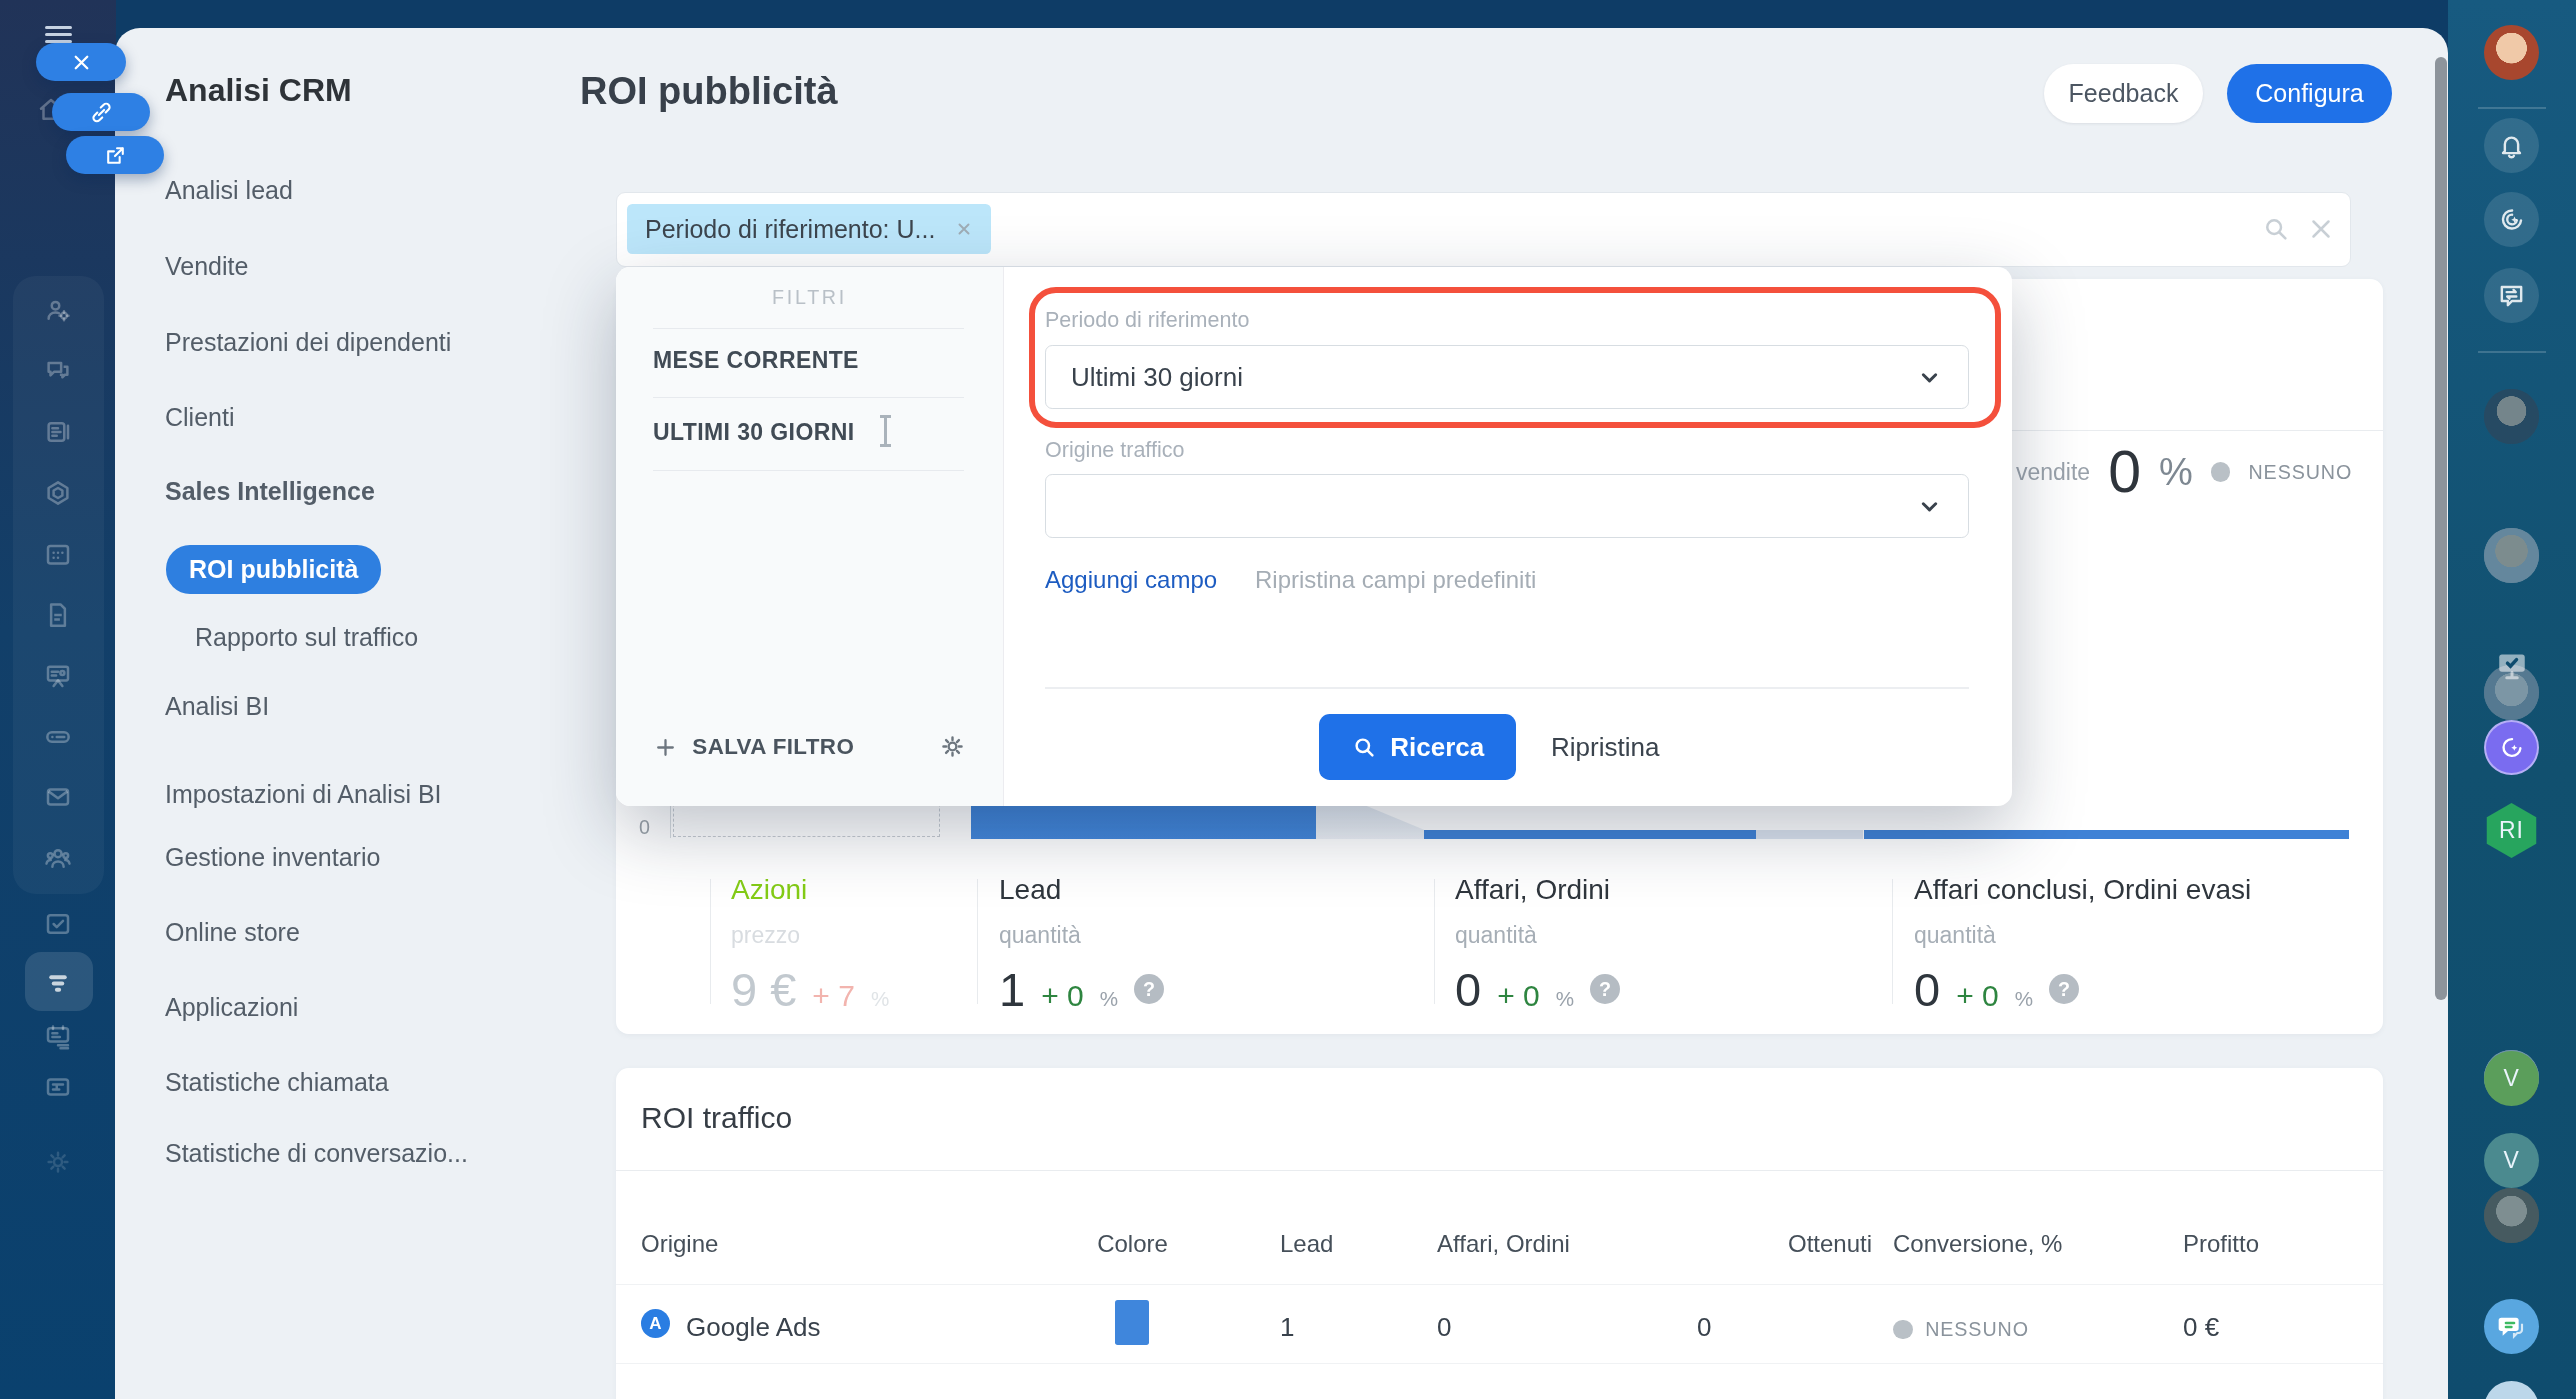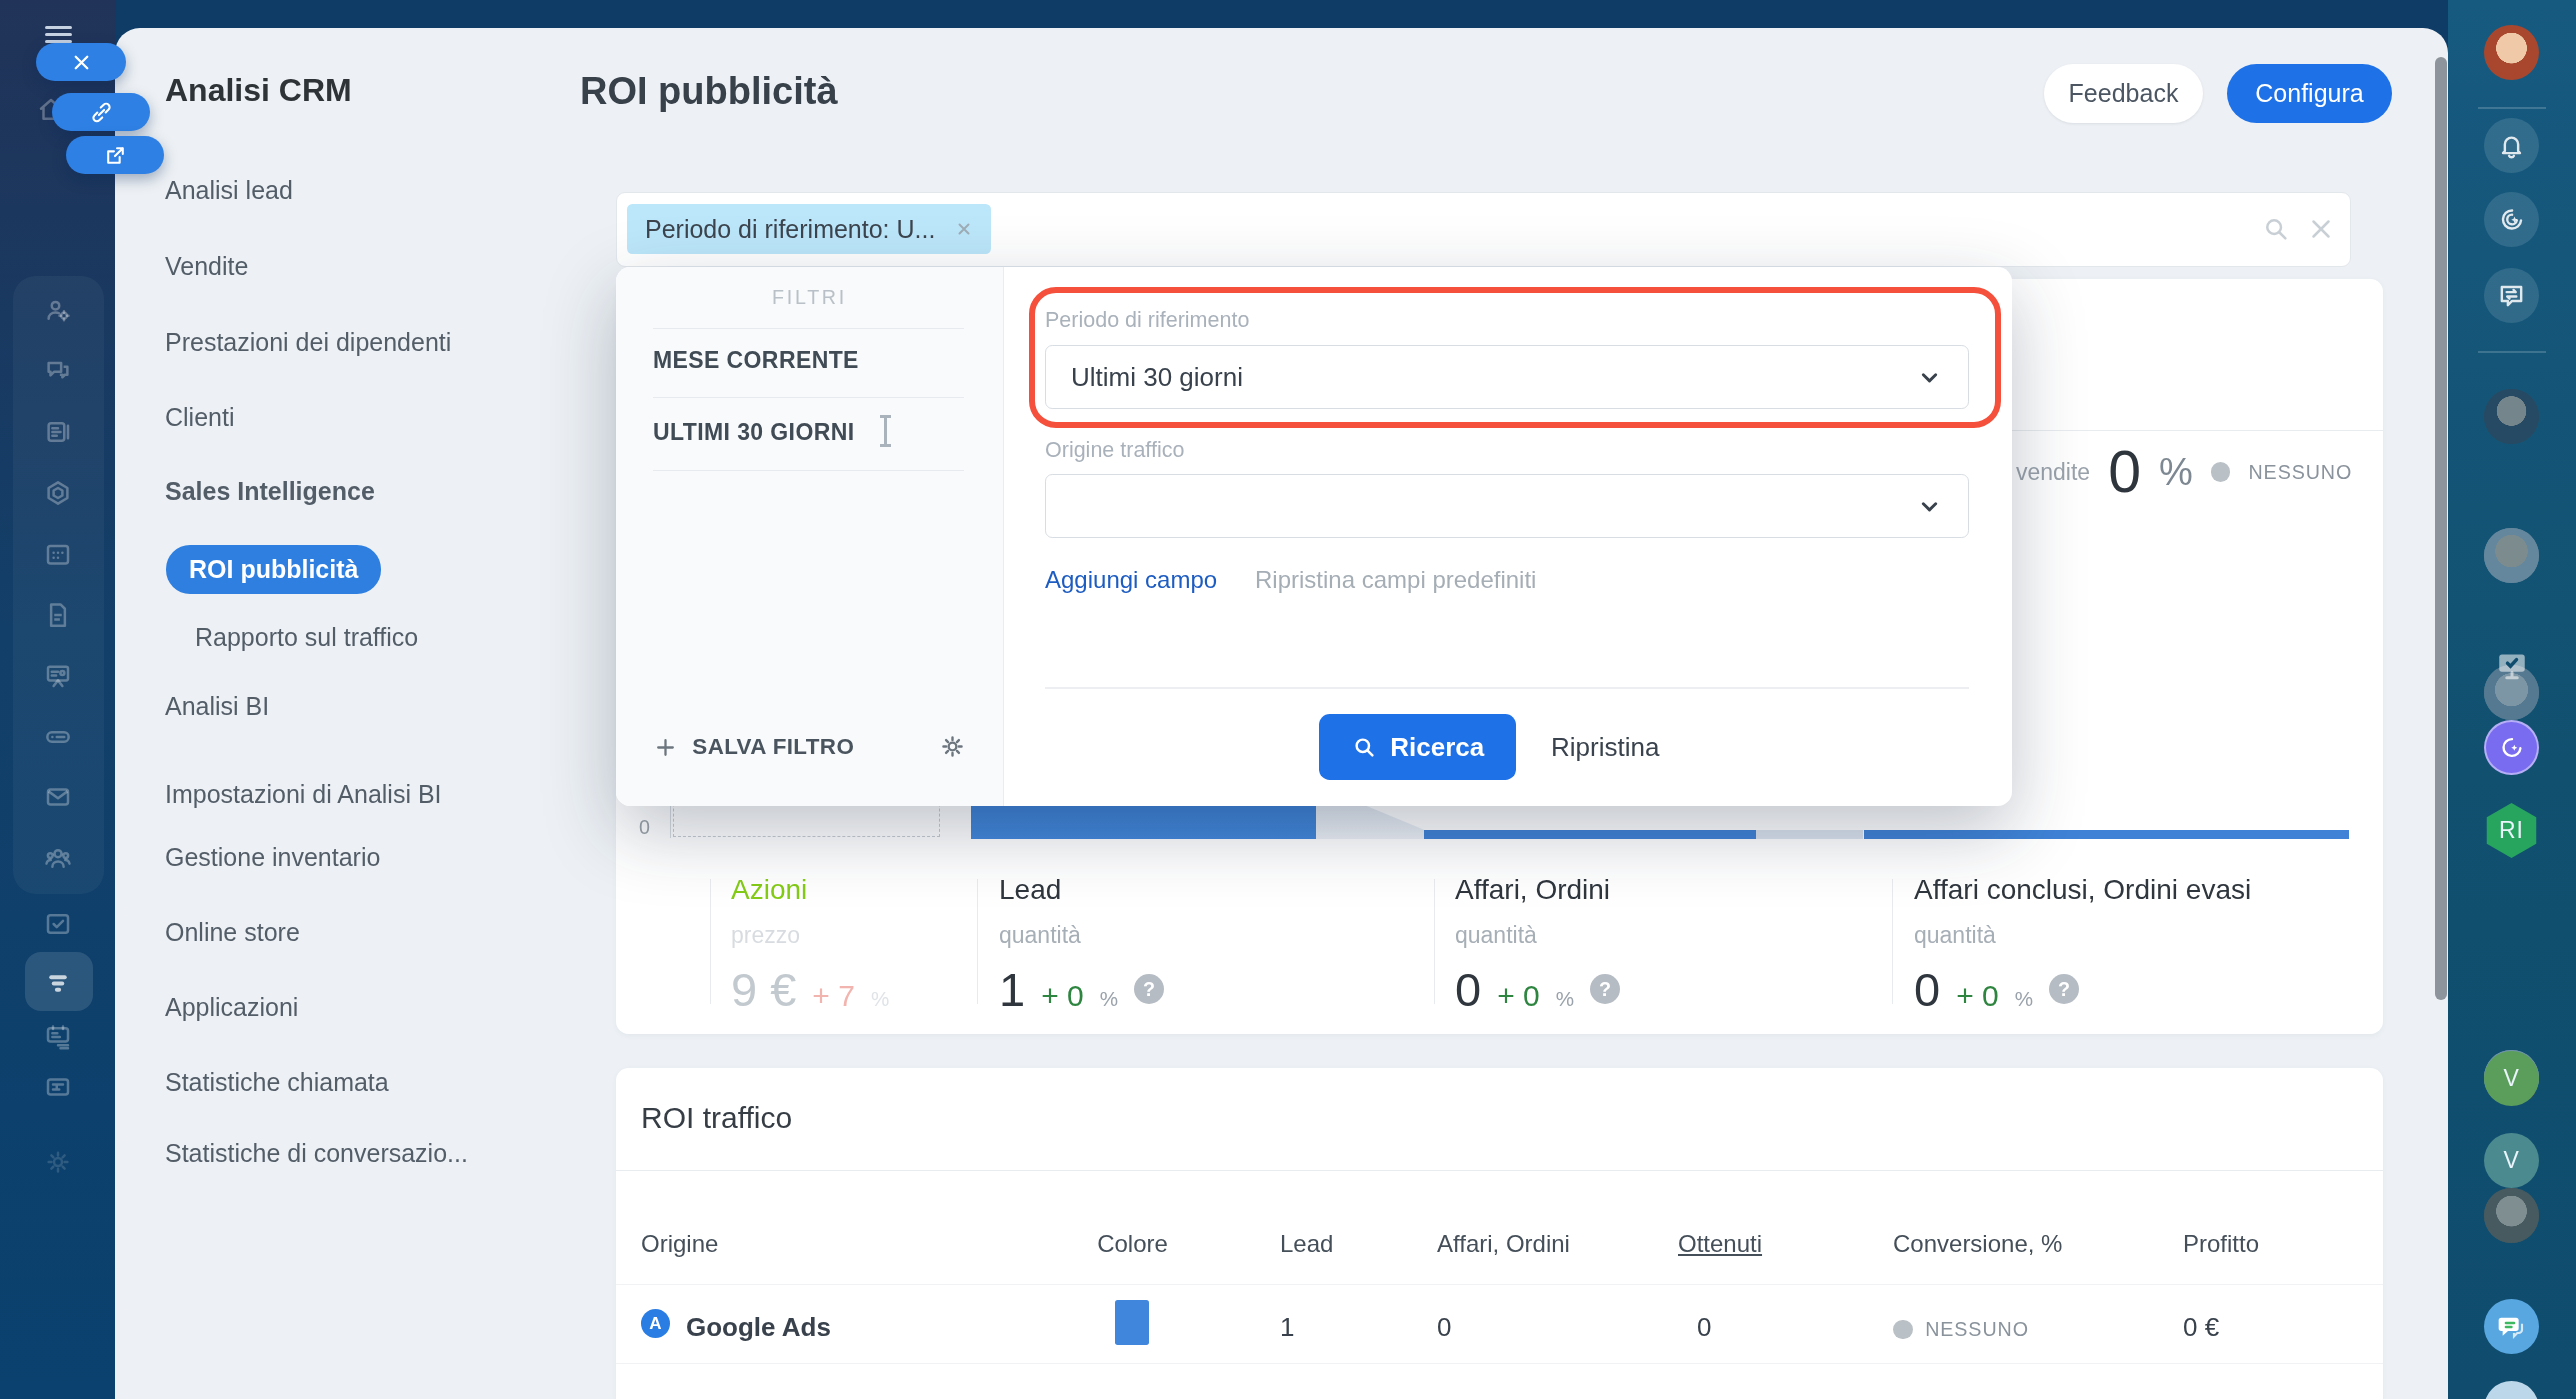--- a/index.html
+++ b/index.html
@@ -354,29 +354,29 @@
   </div>
 </div>
 
 <div class="abs card" style="left:616px;top:1068px;width:1767px;height:332px;border-radius:12.5px 12.5px 0 0;"></div>
 <div class="abs tbl-title">ROI traffico</div>
 <div class="abs hdiv" style="left:616px;top:1170px;width:1767px;"></div>
 <div class="abs th" style="left:641px;">Origine</div>
 <div class="abs th" style="left:1079px;width:107px;text-align:center;">Colore</div>
 <div class="abs th" style="left:1280px;">Lead</div>
 <div class="abs th" style="left:1437px;">Affari, Ordini</div>
-<div class="abs th" style="left:1678px;text-decoration:underline;">Ottenuti</div>
+<div class="abs th" style="left:1788px;">Ottenuti</div>
 <div class="abs th" style="left:1893px;">Conversione, %</div>
 <div class="abs th" style="left:2183px;">Profitto</div>
 <div class="abs hdiv" style="left:616px;top:1284px;width:1767px;background:#f0f2f4;"></div>
 
 <div class="abs" style="left:641px;top:1309px;width:29px;height:29px;border-radius:50%;background:#2a7de2;color:#fff;display:flex;align-items:center;justify-content:center;font-size:17px;font-weight:bold;z-index:4;">
     <span>A</span>
   </div>
-<div class="abs td" style="left:686px;font-weight:bold;">Google Ads</div>
+<div class="abs td" style="left:686px;">Google Ads</div>
 <div class="abs" style="left: 1115px; top: 1300px; width: 34px; height: 45px; border-radius: 2.7px; z-index: 4; background: rgb(63, 134, 220);"></div>
 <div class="abs td" style="left:1280px;">1</div>
 <div class="abs td" style="left:1437px;">0</div>
 <div class="abs td" style="left:1697px;">0</div>
 <div class="abs td" style="left:1893px;top:1318px;display:flex;align-items:center;gap:12.5px;">
   <span class="status-dot"></span>
   <span class="nessuno">NESSUNO</span>
 </div>
 <div class="abs td" style="left:2183px;">0 €</div>
 <div class="abs hdiv" style="left:616px;top:1363px;width:1767px;background:#f0f2f4;"></div>

